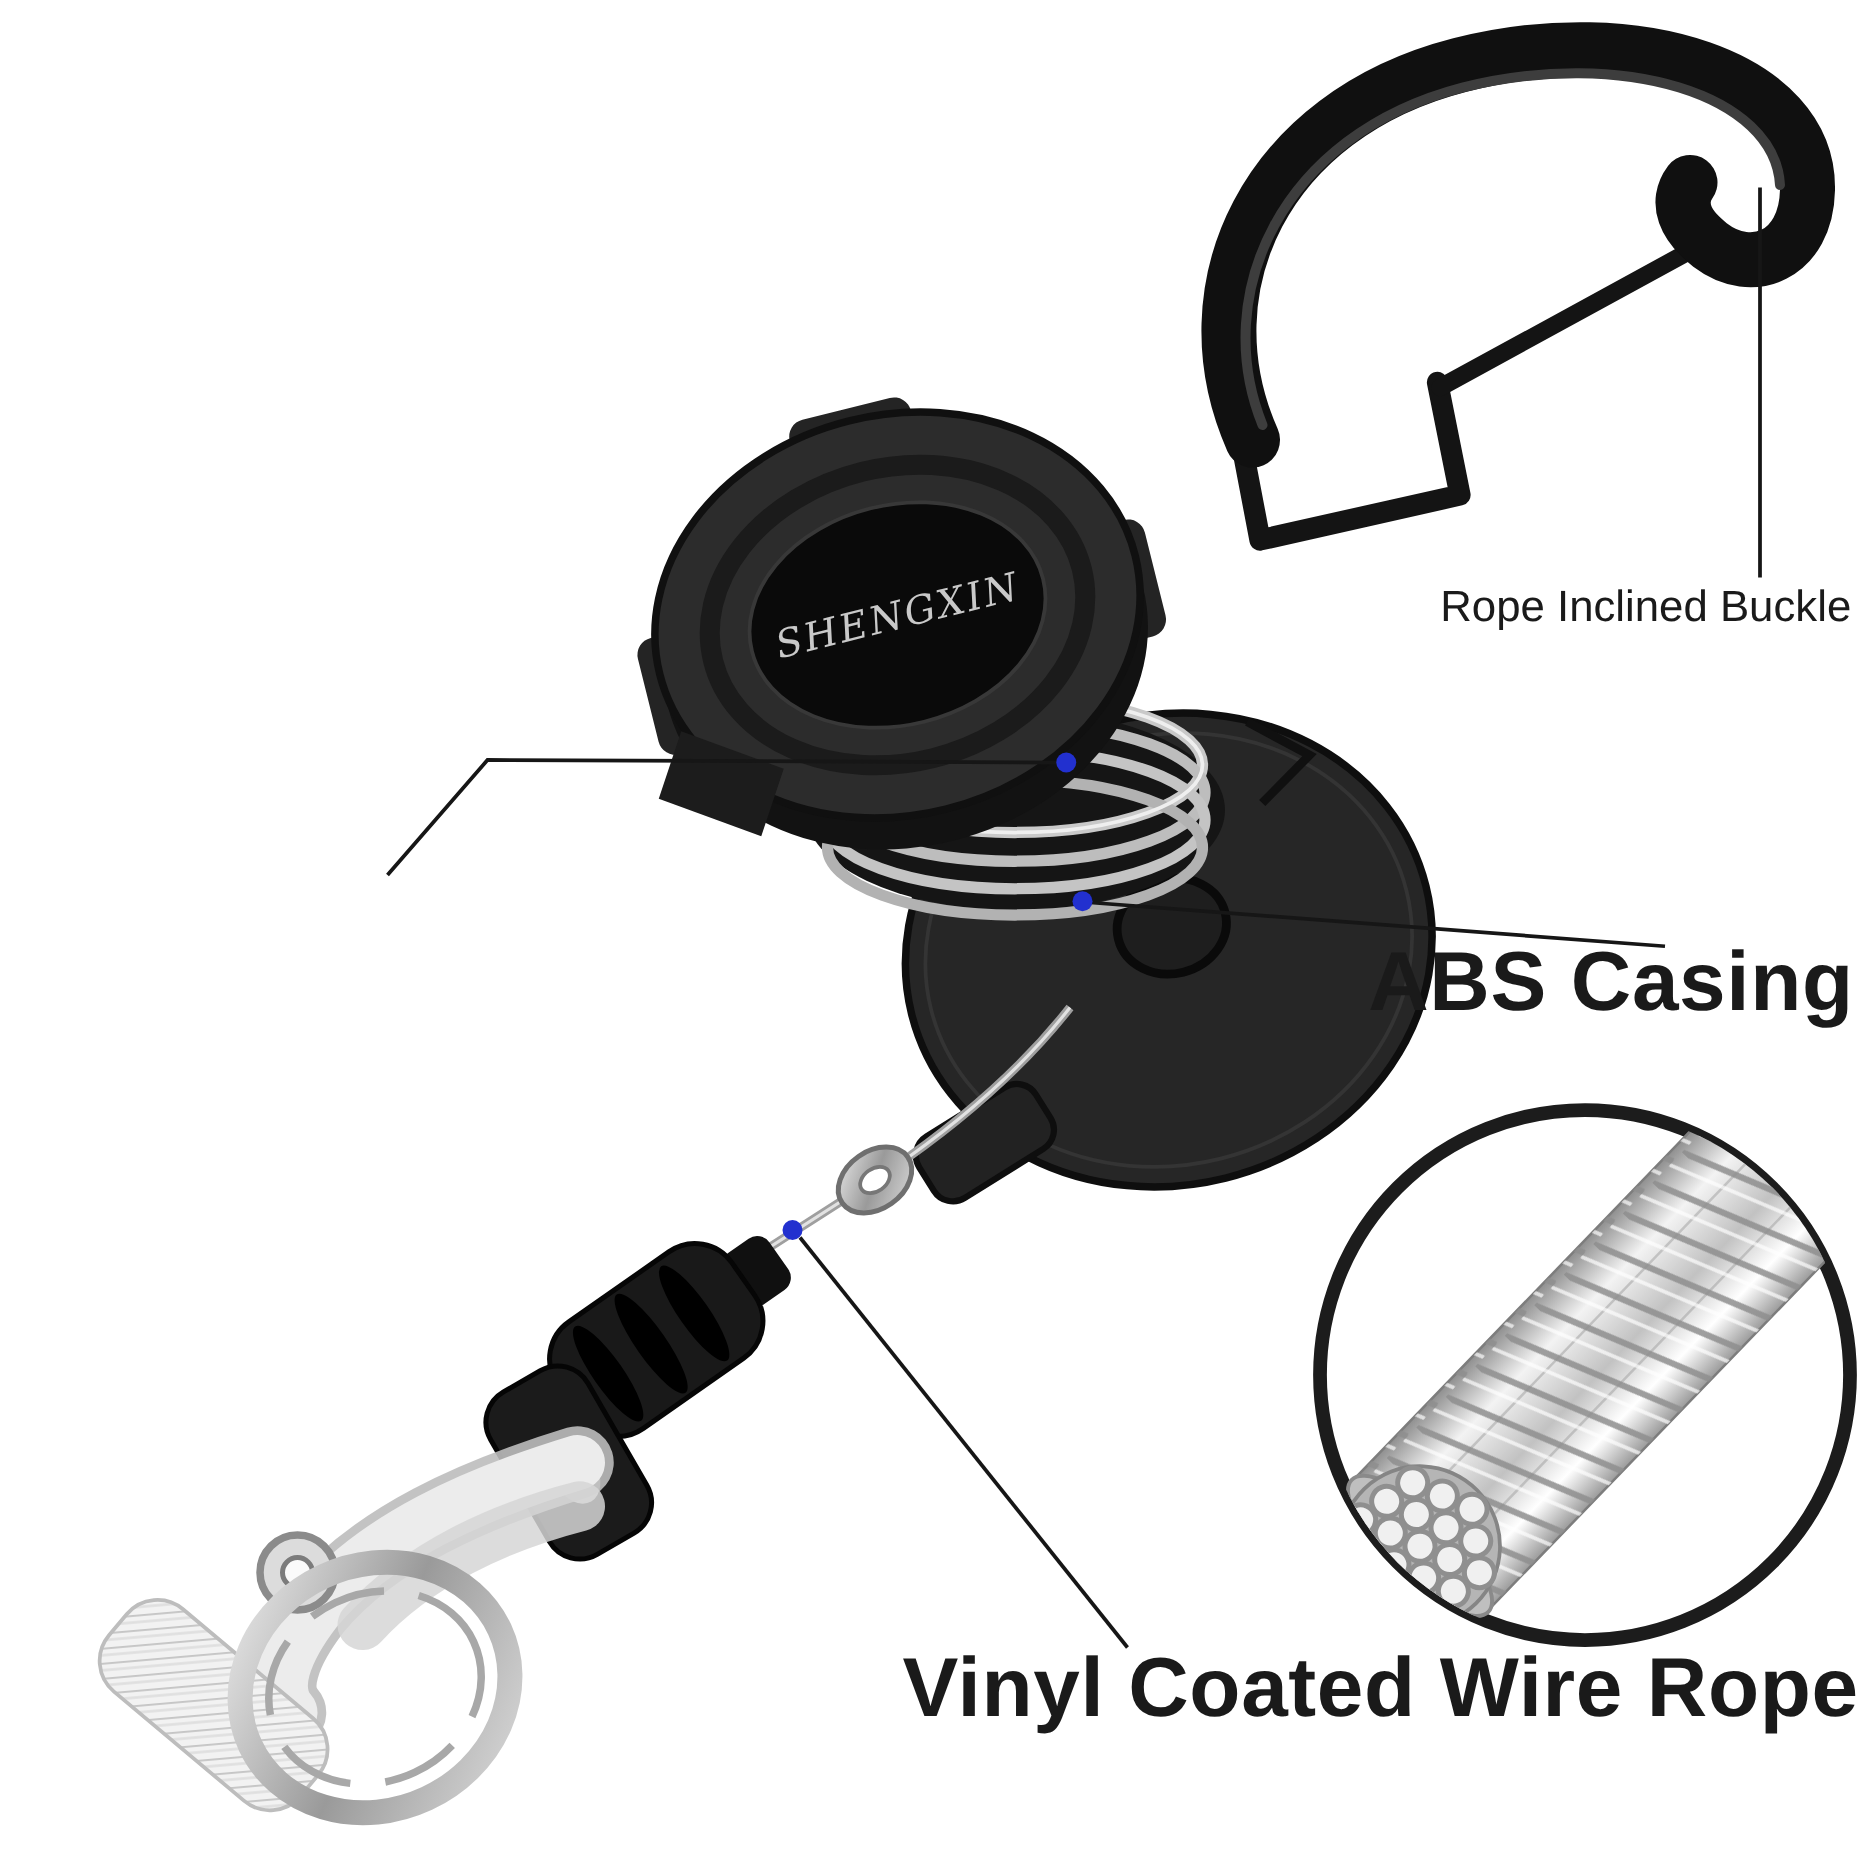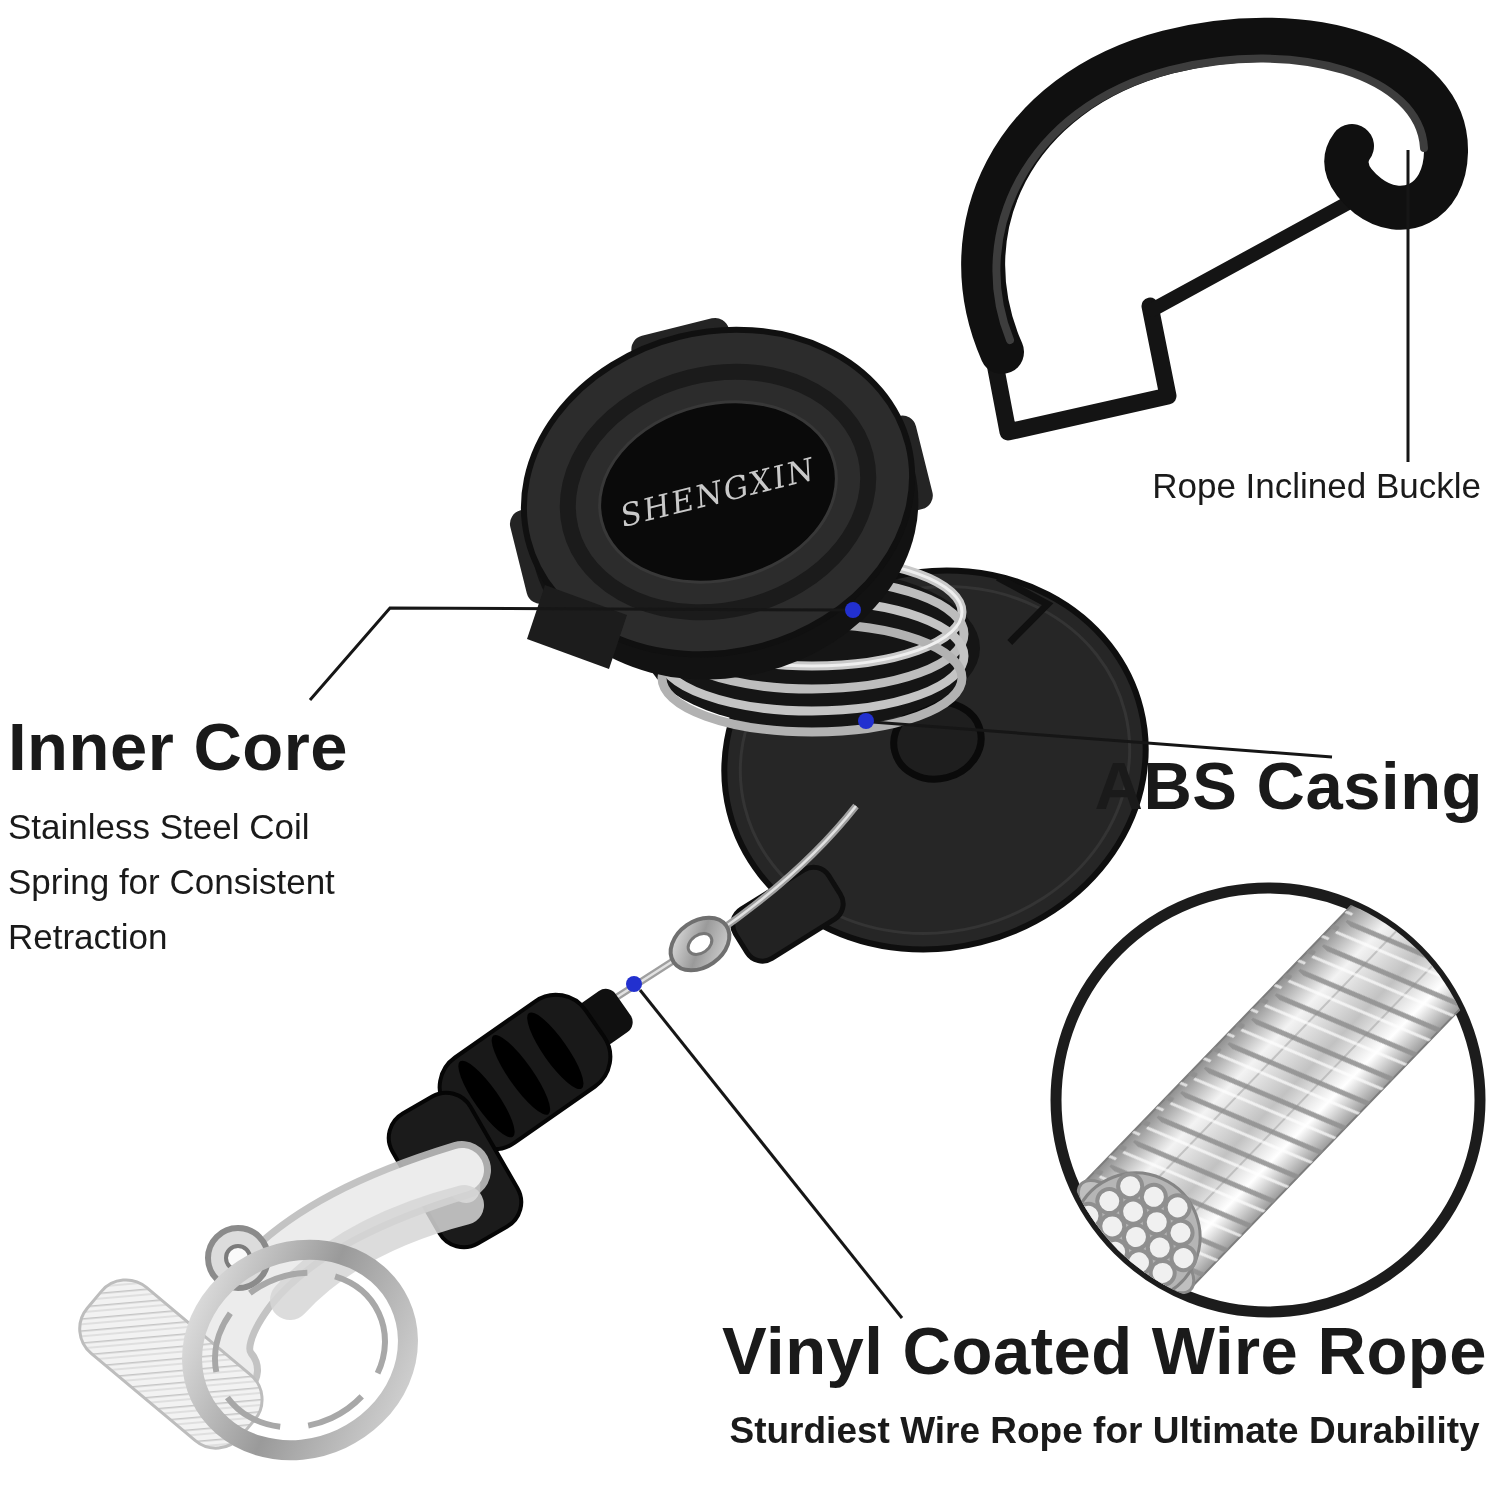--- a/index.html
+++ b/index.html
@@ -181,25 +181,20 @@
     </g>
     <g>
       <circle cx="853" cy="610" r="8" fill="#2230cf"></circle>
       <circle cx="866" cy="721" r="8" fill="#2230cf"></circle>
       <circle cx="634" cy="984" r="8" fill="#2230cf"></circle>
     </g>
   </svg>
 
   <div class="label metal-buckle">Rope Inclined Buckle</div>
 
-  <div class="label inner-core">
-    <div class="title-xl">Inner Core</div>
-    <div class="desc">Stainless Steel Coil Spring for Consistent Retraction</div>
-  </div>
 
   <div class="label title-xl abs-casing">ABS Casing</div>
 
   <div class="label vinyl">
     <div class="title-xl">Vinyl Coated Wire Rope</div>
-    <div class="sub">Sturdiest Wire Rope for Ultimate Durability</div>
   </div>
 
 </div>
 
 </body></html>

